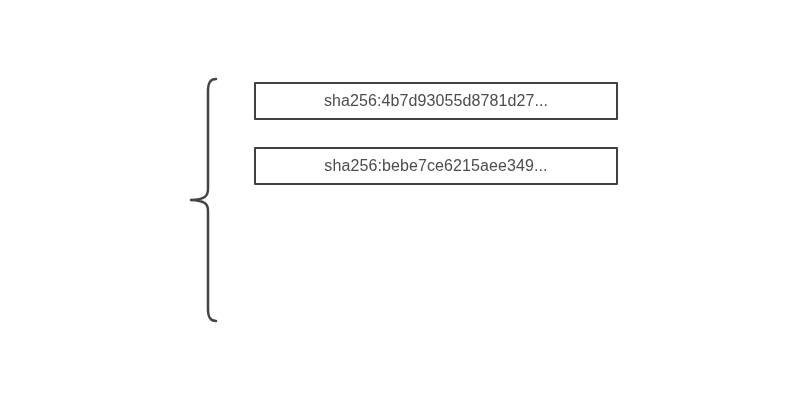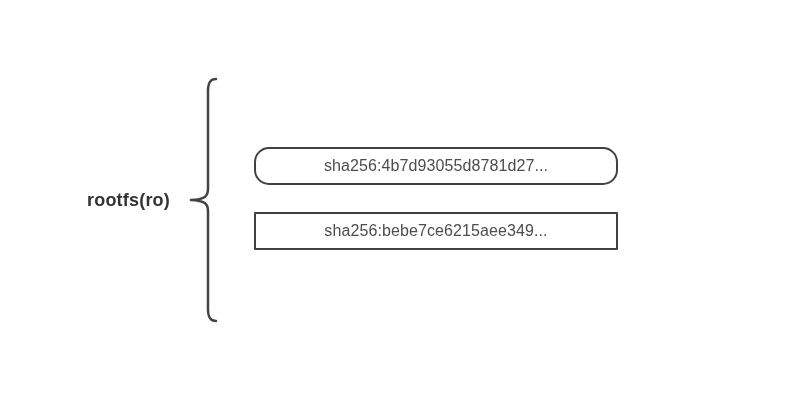--- a/index.html
+++ b/index.html
@@ -44,36 +44,35 @@
     height: 38px;
     box-sizing: border-box;
     border: 2px solid #414141;
     border-radius: 1px;
     background: #ffffff;
     display: flex;
     align-items: center;
     justify-content: center;
   }
   .layer-box:nth-of-type(1) { top: 82px; }
-  .layer-box:nth-of-type(2) { top: 147px; border-radius: 15px; }
+  .layer-box:nth-of-type(2) { top: 147px; }
   .layer-box:nth-of-type(3) { top: 212px; }
   .layer-box:nth-of-type(4) { top: 277px; }
   .layer-text {
     font-size: 16px;
     color: #4d4d4d;
     letter-spacing: 0.1px;
     white-space: nowrap;
   }
 </style>
 </head>
 <body>
 
 <div class="canvas">
 
-  <div class="group-label">rootfs(ro)</div>
 
   <svg class="brace" viewBox="0 0 800 400" width="800" height="400" aria-hidden="true">
     <path d="M 216 79
              C 210 79, 208 83, 208 91
              L 208 189
              C 208 196, 205 199.5, 191 200
              C 205 200.5, 208 204, 208 211
              L 208 309
              C 208 317, 210 321, 216 321" fill="none" stroke="#444444" stroke-width="2.5" stroke-linecap="round" stroke-linejoin="round"></path>
   </svg>

